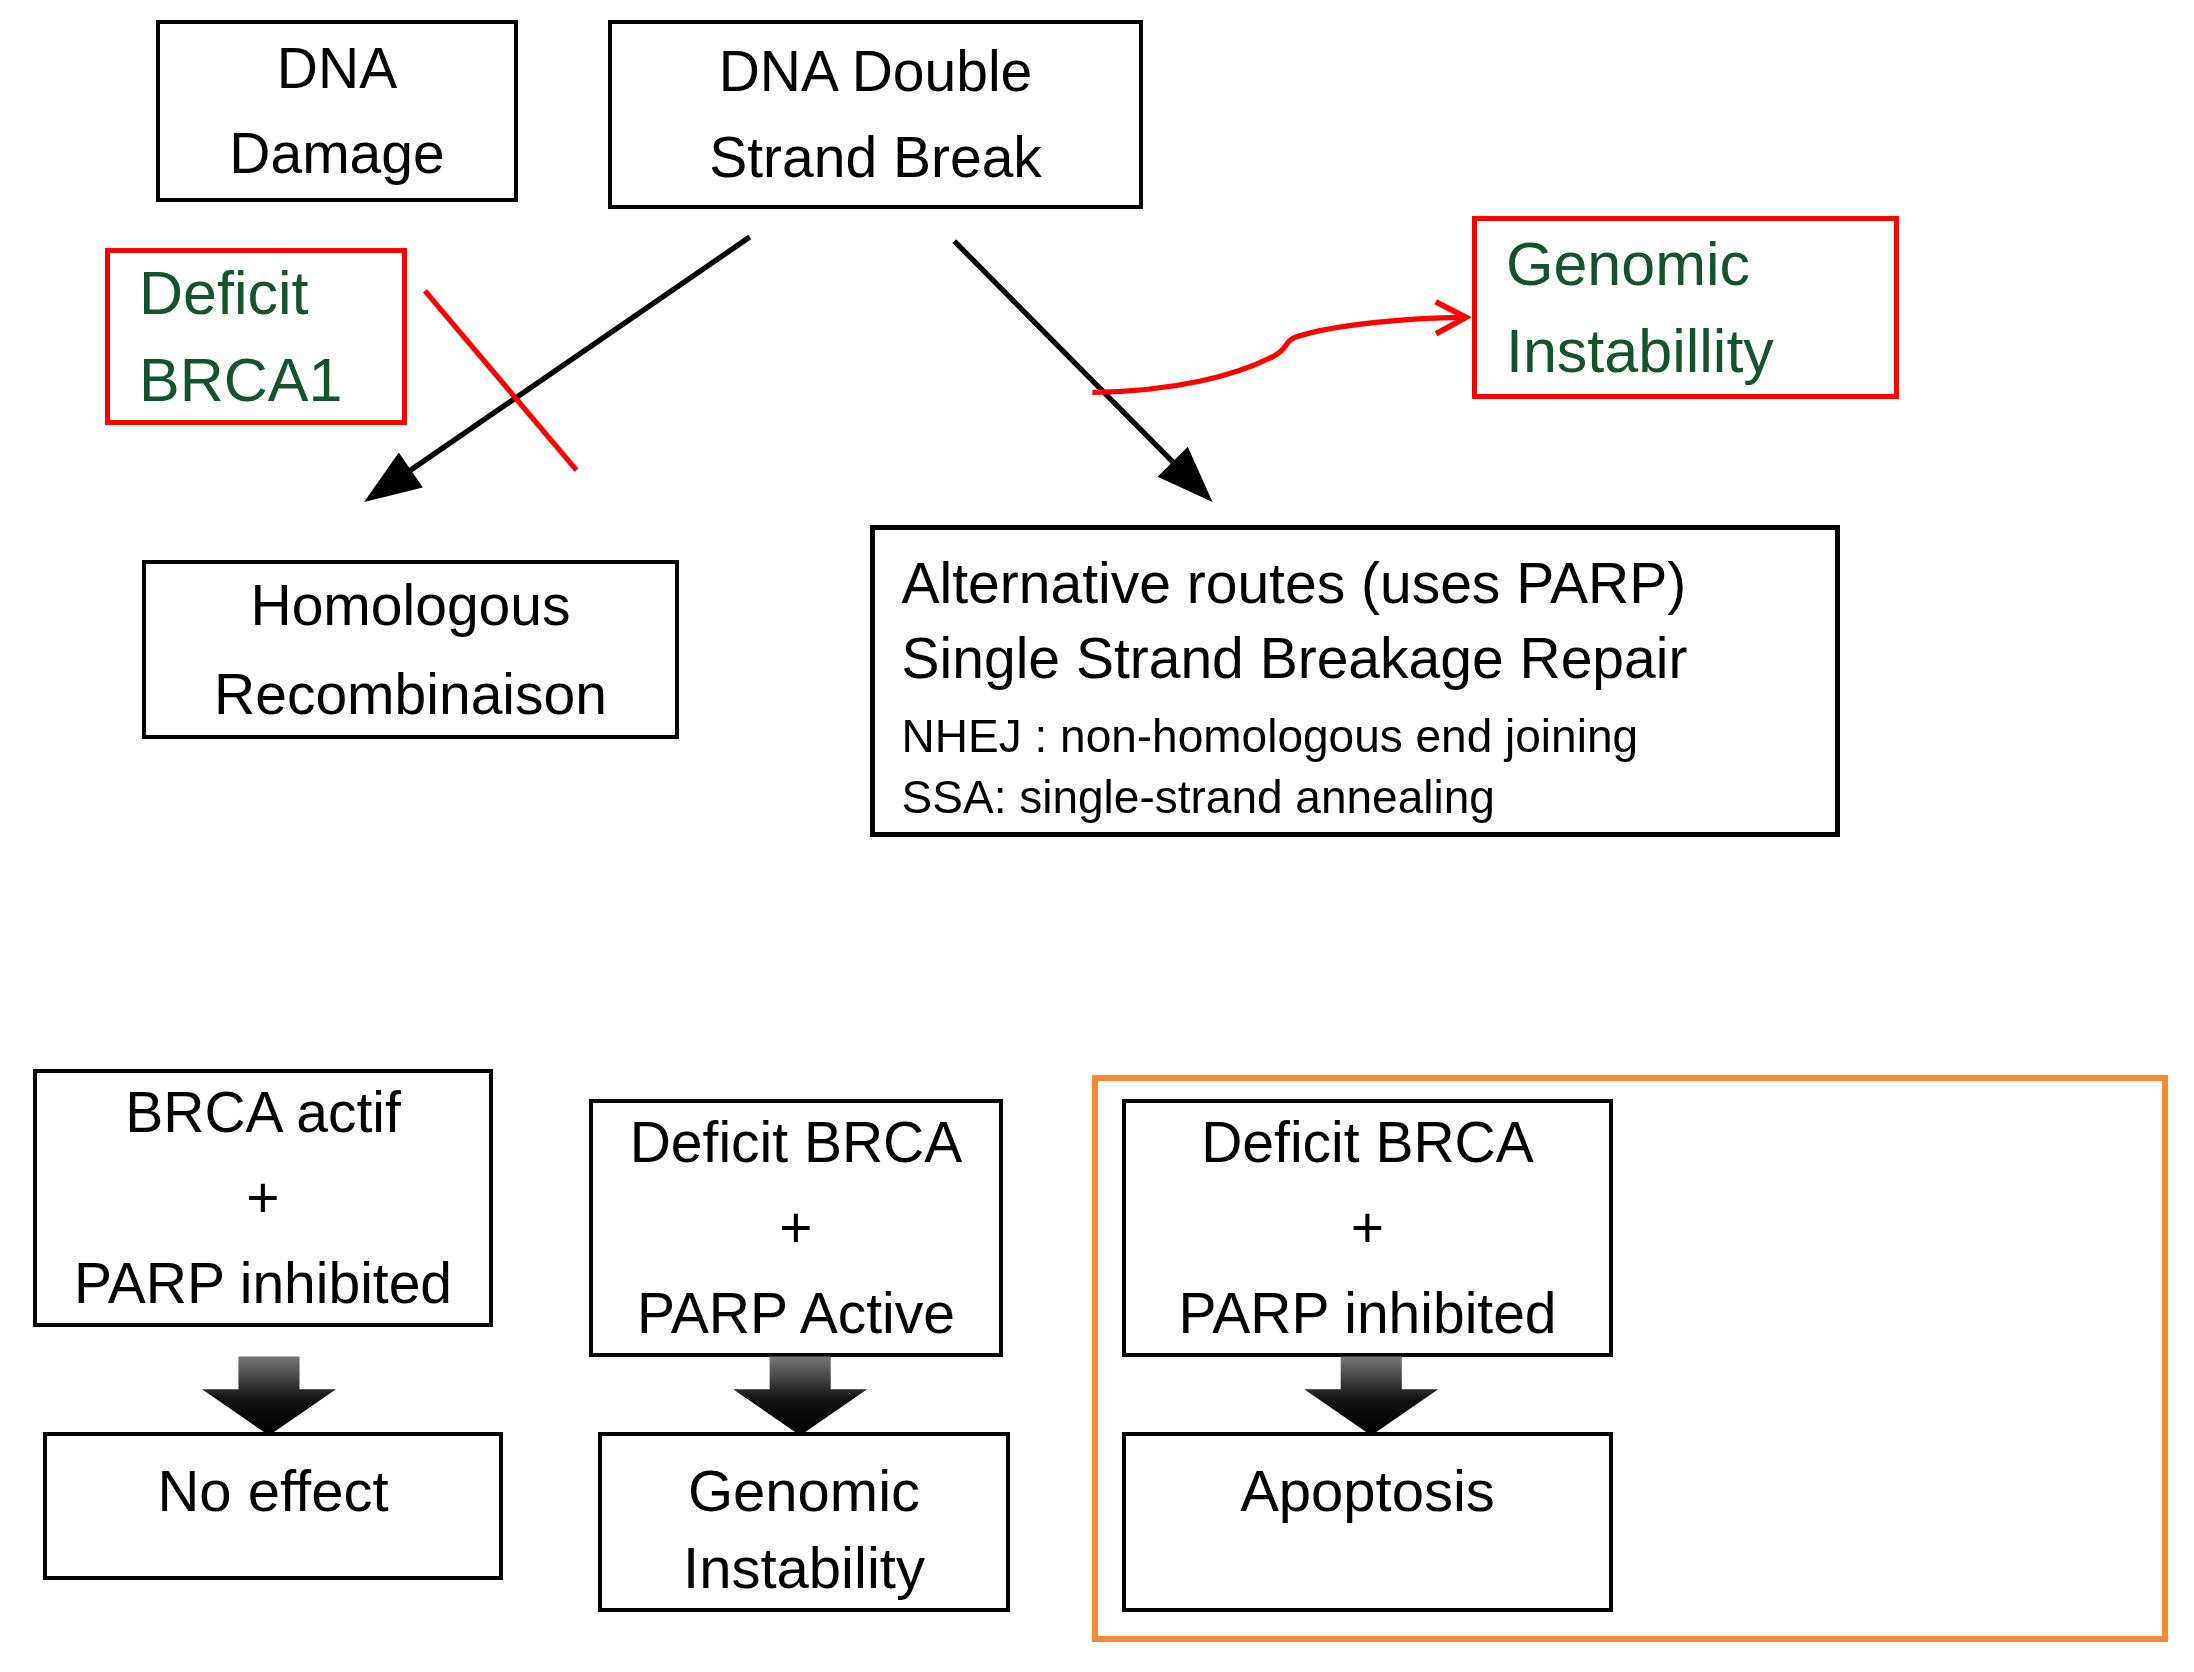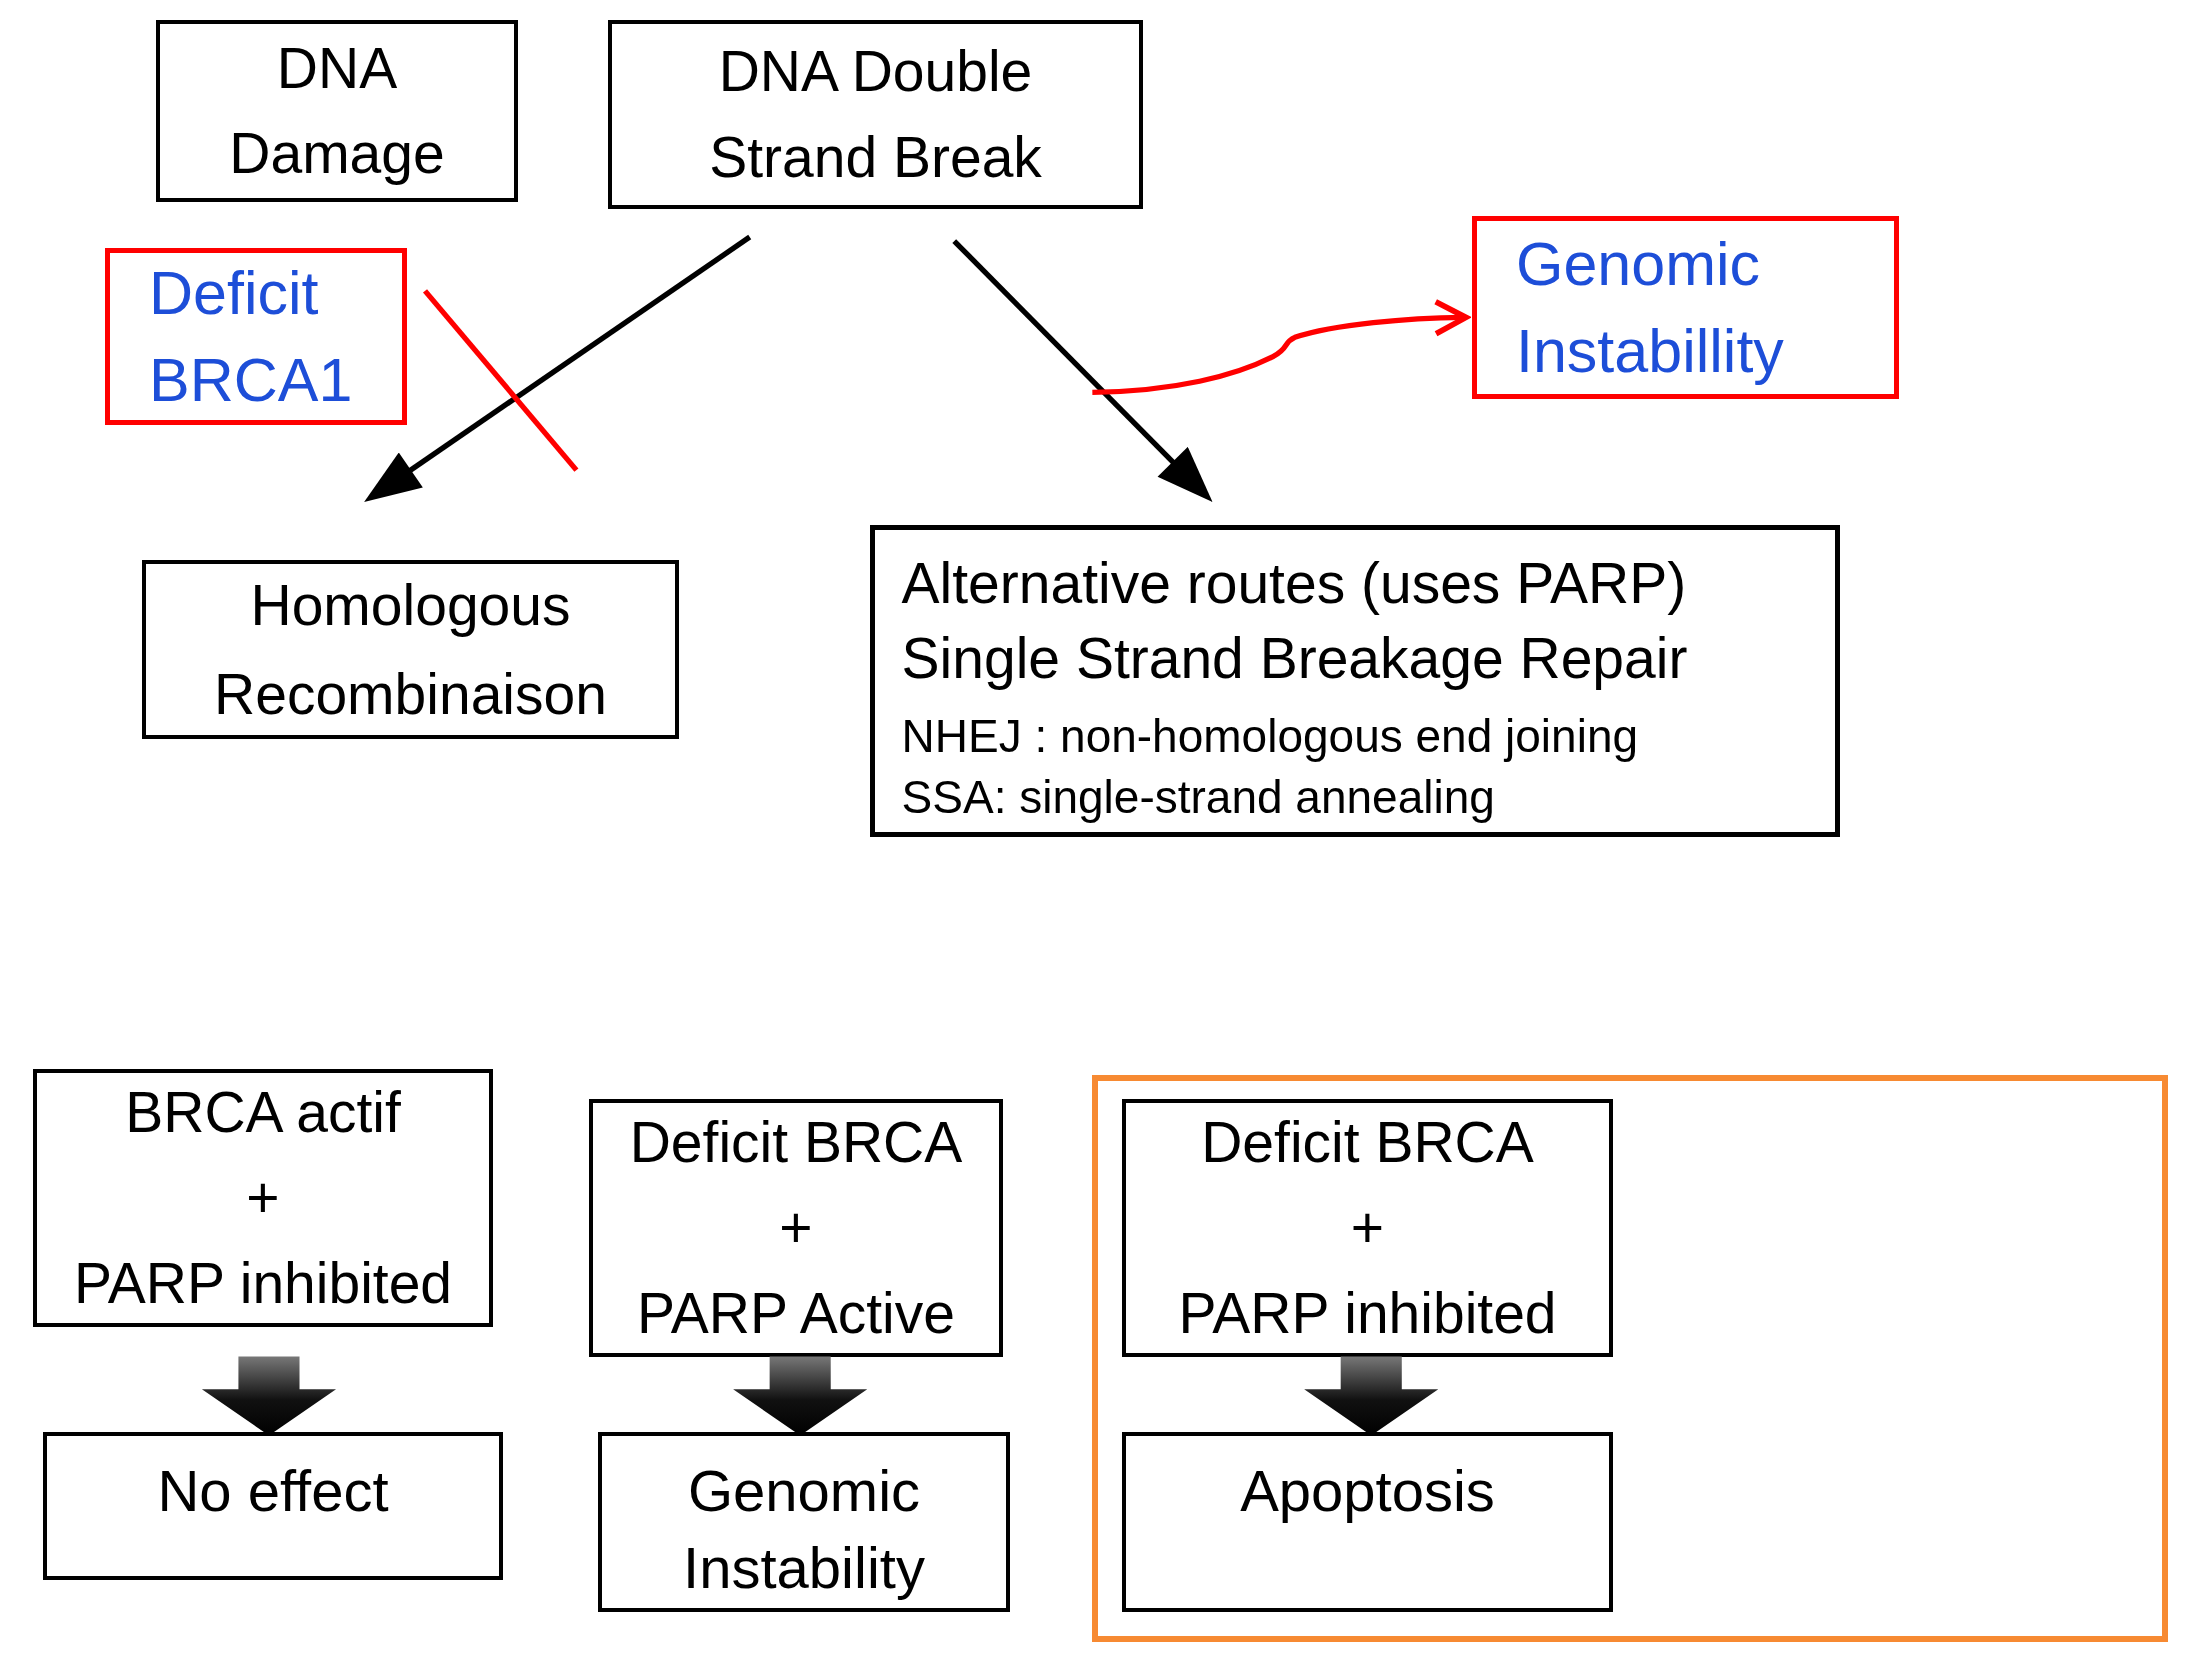--- a/index.html
+++ b/index.html
@@ -5,22 +5,22 @@
   html,body{margin:0;padding:0;background:#ffffff;}
   body{width:2194px;height:1672px;position:relative;overflow:hidden;
        font-family:"Liberation Sans",sans-serif;color:#000;}
   #canvas{position:absolute;left:0;top:0;width:2194px;height:1672px;background:#fff;}
   .box{position:absolute;box-sizing:border-box;background:#fff;border:4.6px solid #000;
        display:flex;flex-direction:column;align-items:center;justify-content:center;
        text-align:center;line-height:1.4;}
   .box .ln{white-space:nowrap;}
   
   .b-dna{font-size:57px;line-height:1.5;}
-  .b-red{border:5.3px solid #FF0000;color:#1d4ed8;align-items:flex-start;
-         text-align:left;padding-left:39px;font-size:61px;line-height:1.42;}
+  .b-red{border:5.3px solid #FF0000;color:#14532d;align-items:flex-start;
+         text-align:left;padding-left:29px;font-size:61px;line-height:1.42;}
   .b-homol{font-size:57px;line-height:1.55;}
   .b-alt{align-items:flex-start;justify-content:flex-start;text-align:left;
          padding:16px 0 0 26.6px;border-width:5.3px;}
   .alt-main{font-size:57px;line-height:1.32;white-space:nowrap;}
   .alt-sub{font-size:46px;line-height:1.33;white-space:nowrap;}
   .alt-gap{margin-top:9.3px;}
   
   .b-cause{font-size:57px;line-height:1.5;}
   .b-effect{justify-content:flex-start;padding-top:17.3px;font-size:58px;line-height:1.32;}
   #orange-frame{position:absolute;box-sizing:border-box;border:6px solid #F78A32;

